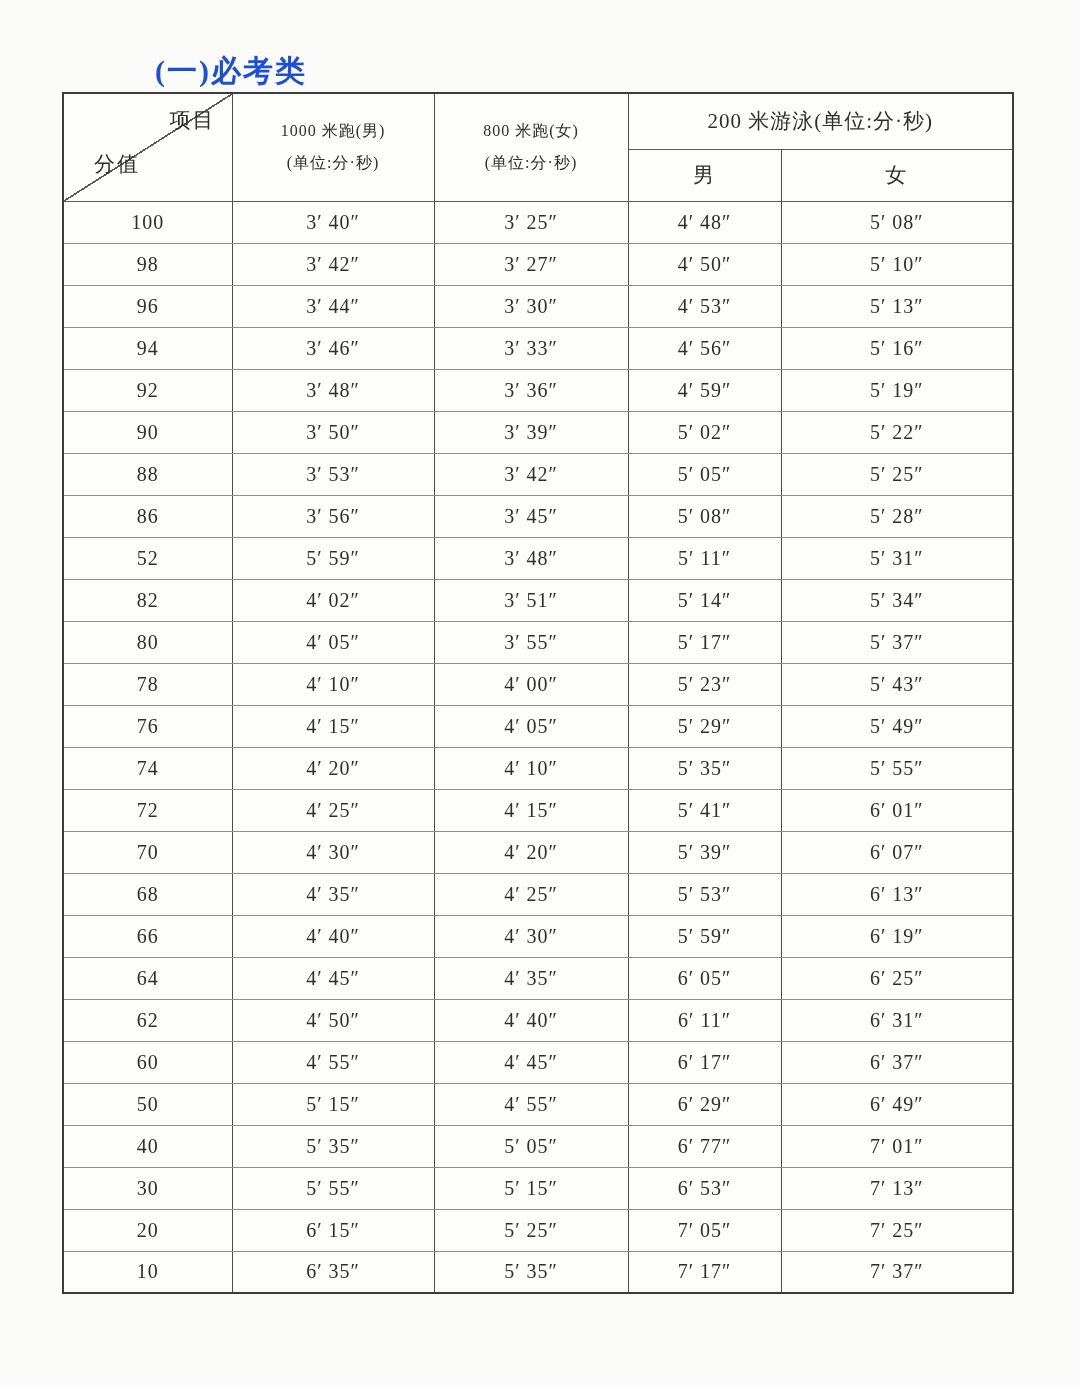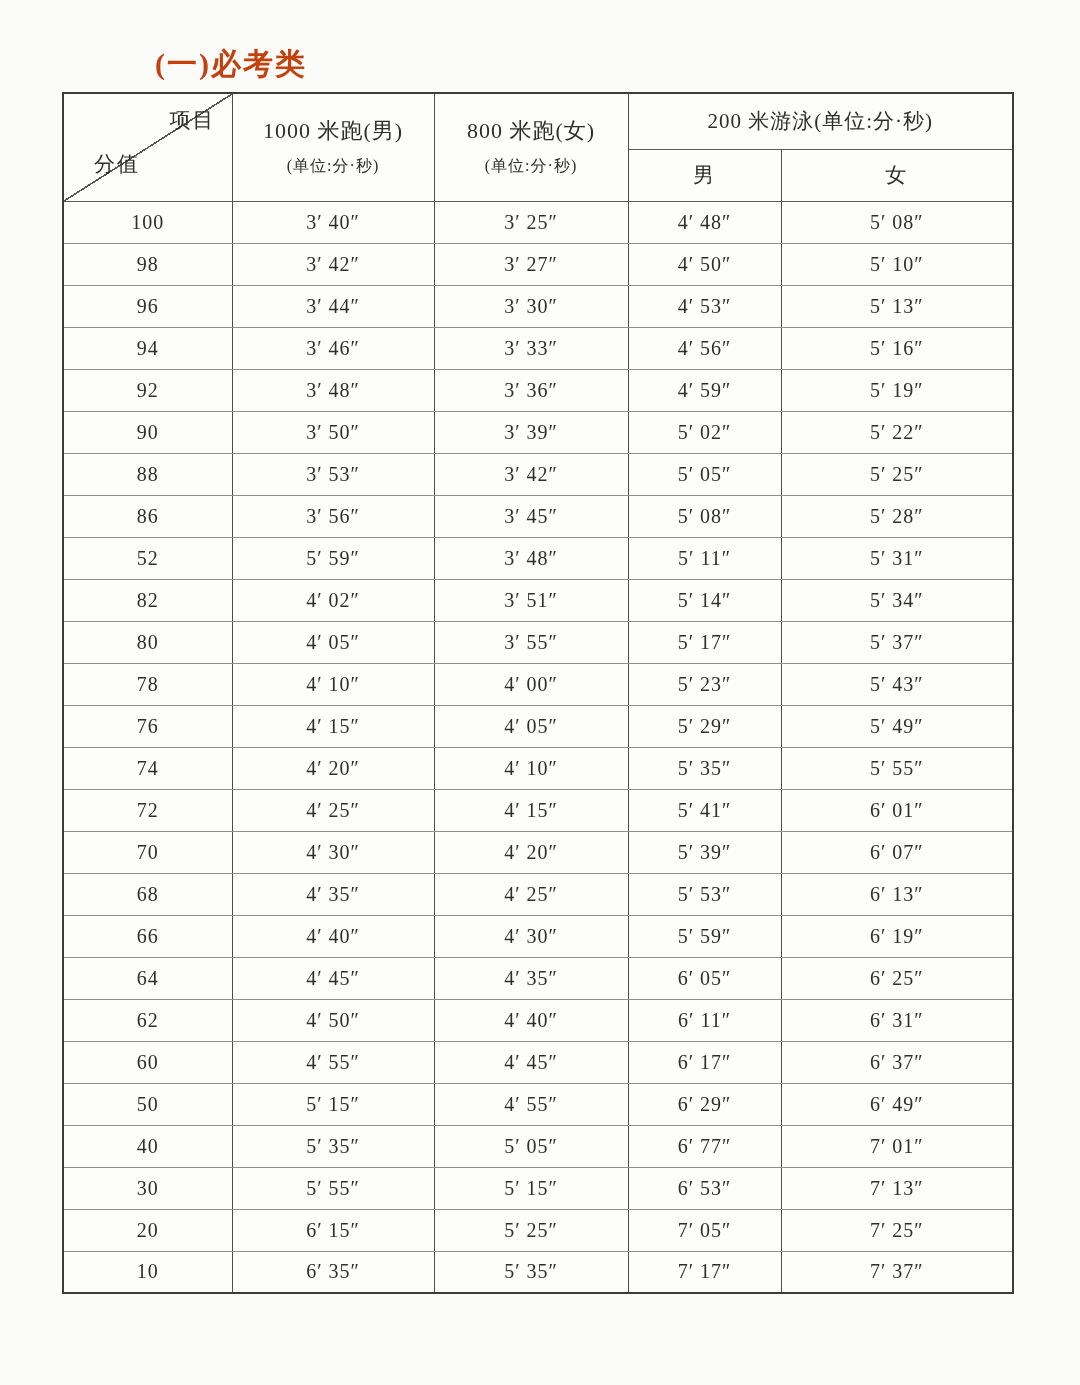--- a/index.html
+++ b/index.html
@@ -7,24 +7,24 @@
     width: 1080px; height: 1385px;
     background: #fbfbf9;
     font-family: "Liberation Serif", "DejaVu Serif", serif;
     color: #2e2e2e;
     position: relative;
   }
   .page { position: relative; width: 1080px; height: 1385px; overflow: hidden; }
 
   .doc-title {
     position: absolute;
-    left: 155px; top: 44px;
+    left: 155px; top: 51px;
     font-size: 30px;
     font-weight: bold;
-    color: #c2410c;
+    color: #1d4ed8;
     letter-spacing: 2px;
   }
 
   .table-wrap {
     position: absolute;
     left: 62px; top: 92px;
     width: 950px;
   }
 
   table.score-table {
@@ -66,21 +66,21 @@
   }
   .corner-top-right {
     position: absolute; top: 12px; right: 16px;
     font-size: 21px; letter-spacing: 2px;
   }
   .corner-bottom-left {
     position: absolute; top: 56px; left: 30px;
     font-size: 21px; letter-spacing: 2px;
   }
   th.event-cell { height: 108px; line-height: 1.0; }
-  .event-line1 { display: block; font-size: 22px; letter-spacing: 1px; margin-bottom: 16px; }
+  .event-line1 { display: block; font-size: 16px; letter-spacing: 1px; margin-bottom: 16px; }
   .event-line2 { display: block; font-size: 16px; letter-spacing: 1px; }
   th.swim-group-cell { height: 56px; font-size: 21px; letter-spacing: 1px; margin-left: 36px; }
   th.swim-sub-cell { height: 52px; font-size: 21px; letter-spacing: 2px; }
 </style>
 </head>
 <body>
 
 <div class="page">
 
   <div class="doc-title">(一)必考类</div>

